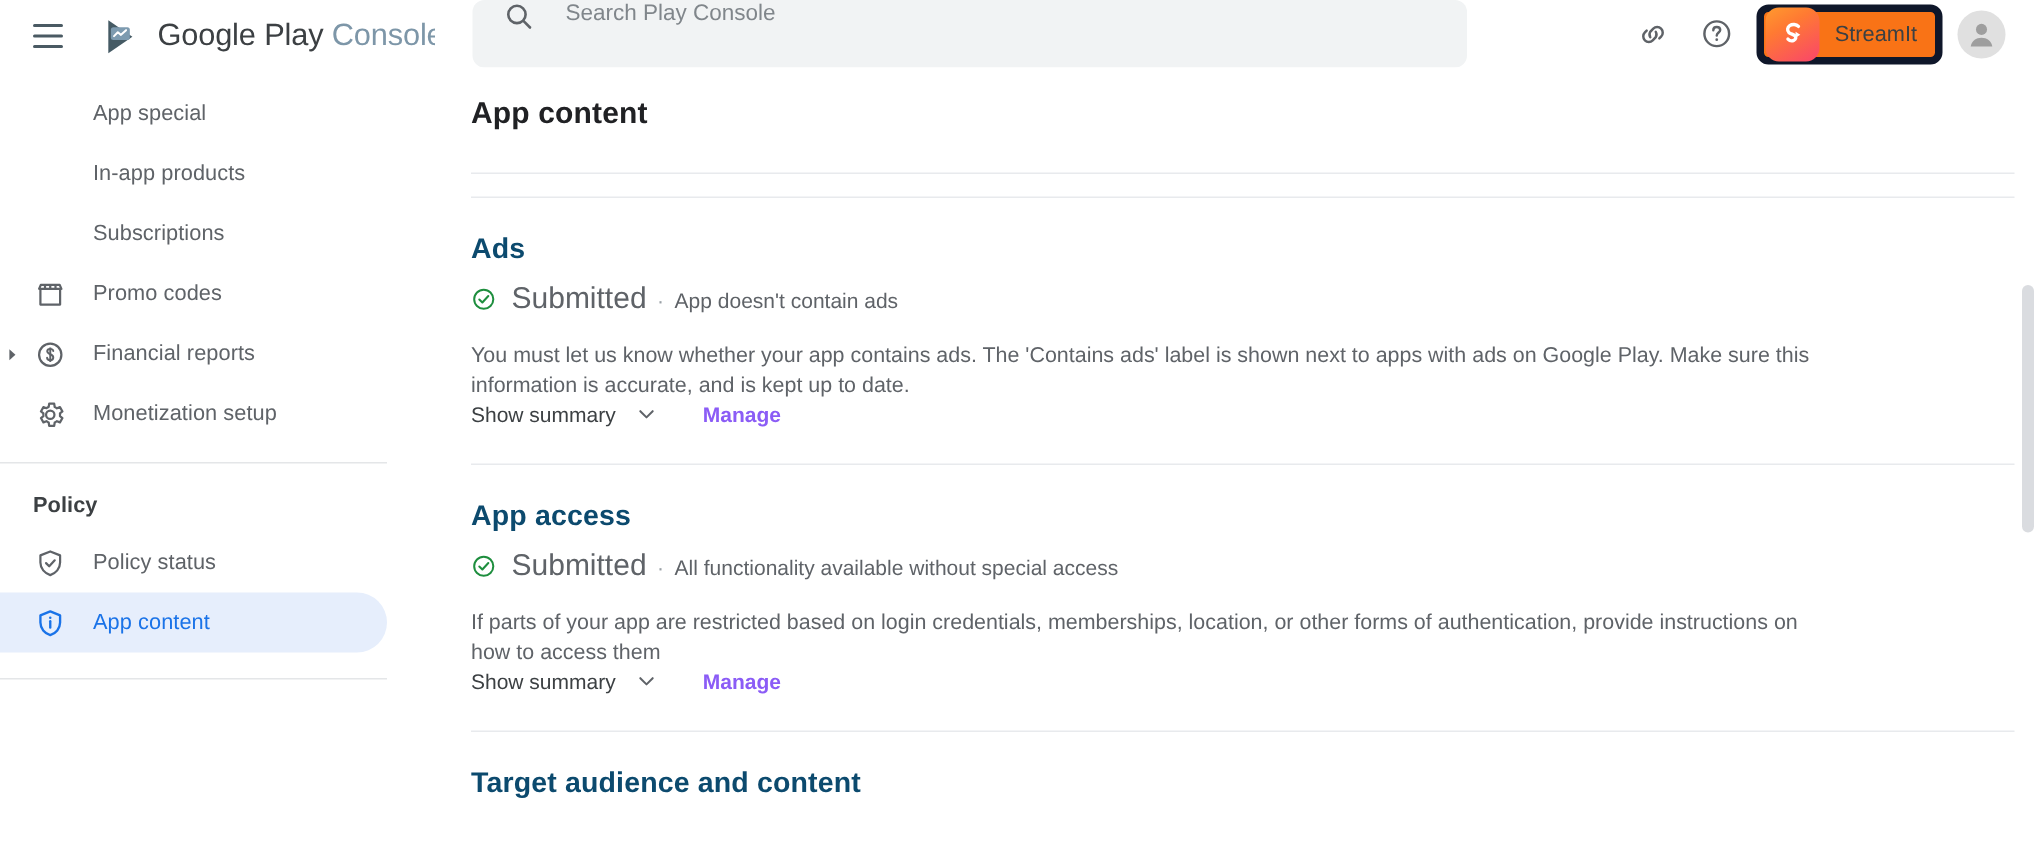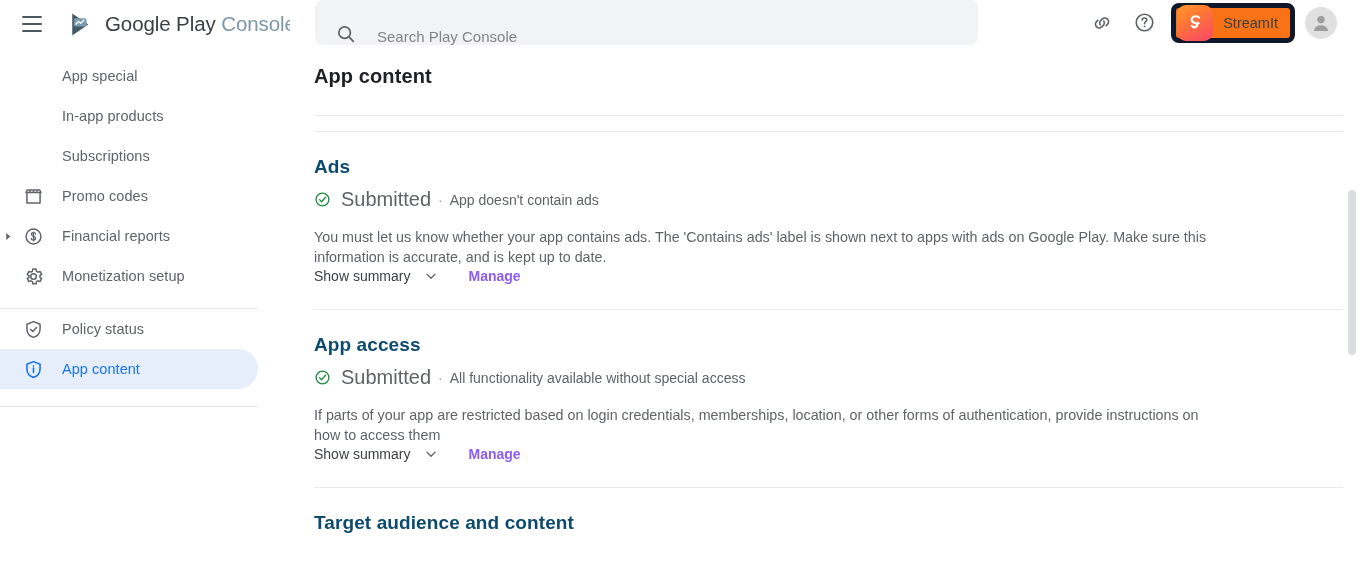--- a/index.html
+++ b/index.html
@@ -118,21 +118,21 @@
     display: flex;
     align-items: center;
   }
   .search-box {
     position: absolute;
     left: 25px; top: 0;
     width: 663px; height: 45px;
     background: #f1f3f4;
     border-radius: 8px;
     display: flex;
-    align-items: flex-end;
+    align-items: flex-start;
     padding-left: 20px;
     cursor: text;
   }
   .search-icon { width: 22px; height: 22px; color: #5f6368; flex: 0 0 auto; }
   .search-input {
     border: 0; outline: 0; background: transparent;
     margin-left: 20px;
     font-family: "Liberation Sans", sans-serif;
     font-size: 15px;
     color: #3c4043;
@@ -365,20 +365,21 @@
             <path d="M12 15.2 A3.2 3.2 0 1 0 12 8.8 A3.2 3.2 0 1 0 12 15.2 Z"></path>
             <path d="M19.4 13 a7.6 7.6 0 0 0 0-2 l1.9-1.5 -1.9-3.3 -2.3 0.9 a7.6 7.6 0 0 0 -1.7-1 L15 3.5 h-3.8 L10.8 6 a7.6 7.6 0 0 0 -1.7 1 L6.8 6.2 4.9 9.5 6.8 11 a7.6 7.6 0 0 0 0 2 L4.9 14.5 6.8 17.8 9.1 16.9 a7.6 7.6 0 0 0 1.7 1 l0.4 2.5 H15 l0.4-2.5 a7.6 7.6 0 0 0 1.7-1 l2.3 0.9 1.9-3.3 Z" stroke-linejoin="round"></path>
           </svg>
         </span>
         <span class="nav-label">Monetization setup</span>
       </div>
     </div>
 
     <div class="sidebar-divider"></div>
 
+    <div class="section-title">Policy</div>
 
     <div class="nav-list" style="padding-top:0">
       <div class="nav-item">
         <span class="nav-icon">
           <svg viewBox="0 0 24 24" width="21" height="21" fill="none" stroke="currentColor" stroke-width="1.7">
             <path d="M12 3 L19.5 6 V11.5 C19.5 16 16.3 19.7 12 21 C7.7 19.7 4.5 16 4.5 11.5 V6 Z" stroke-linejoin="round"></path>
             <path d="M8.8 11.9 L11.2 14.3 L15.4 9.8" stroke-linecap="round" stroke-linejoin="round"></path>
           </svg>
         </span>
         <span class="nav-label">Policy status</span>

